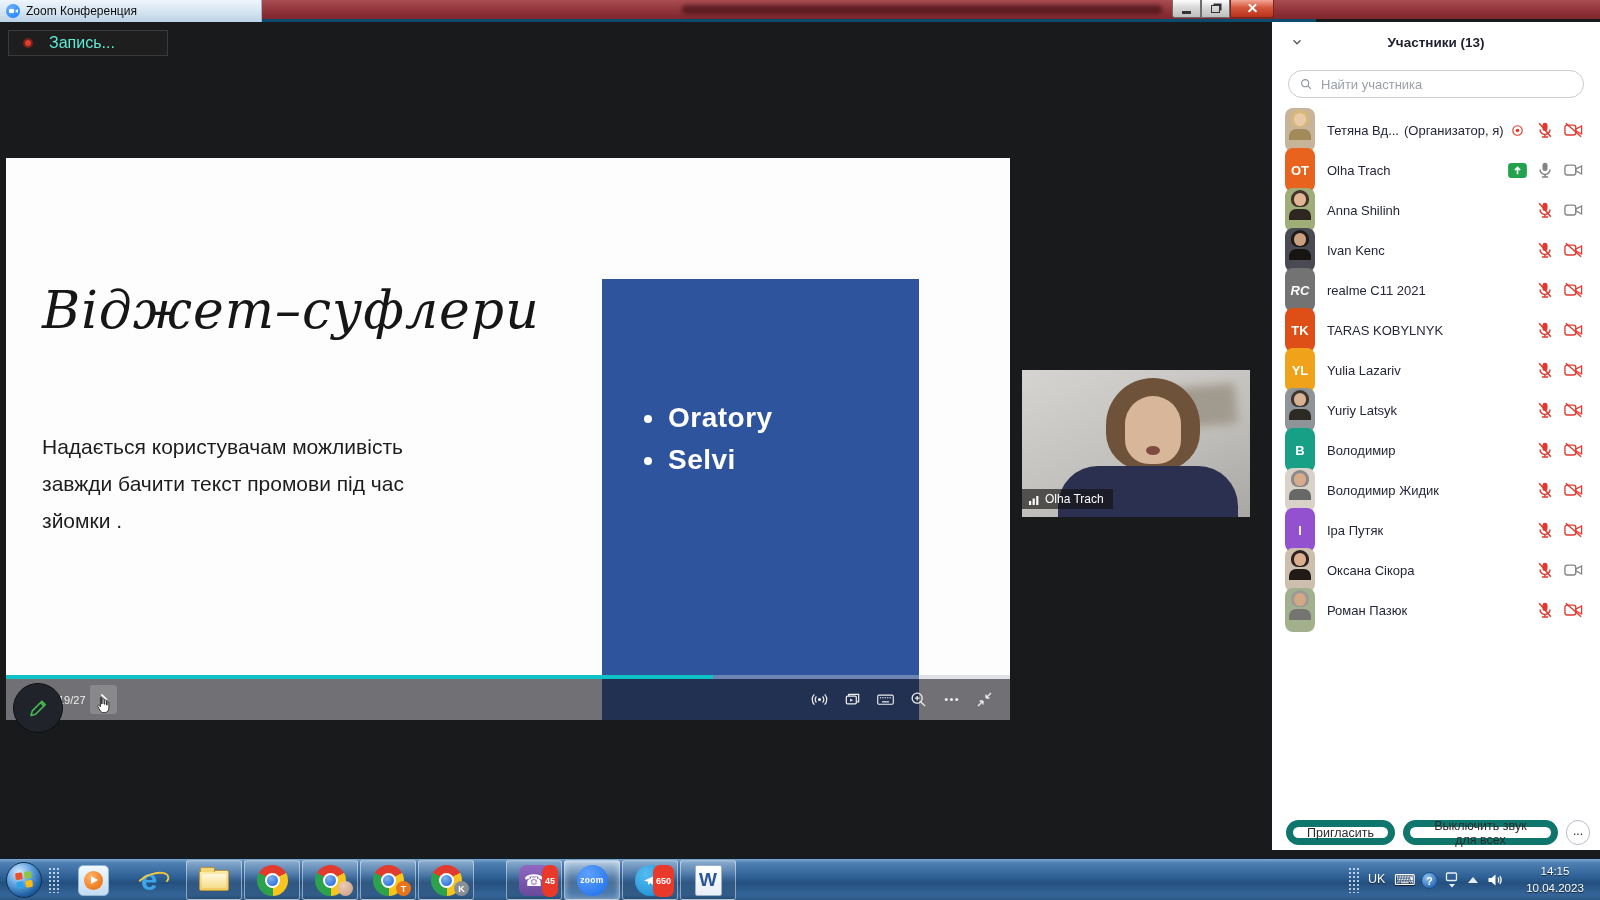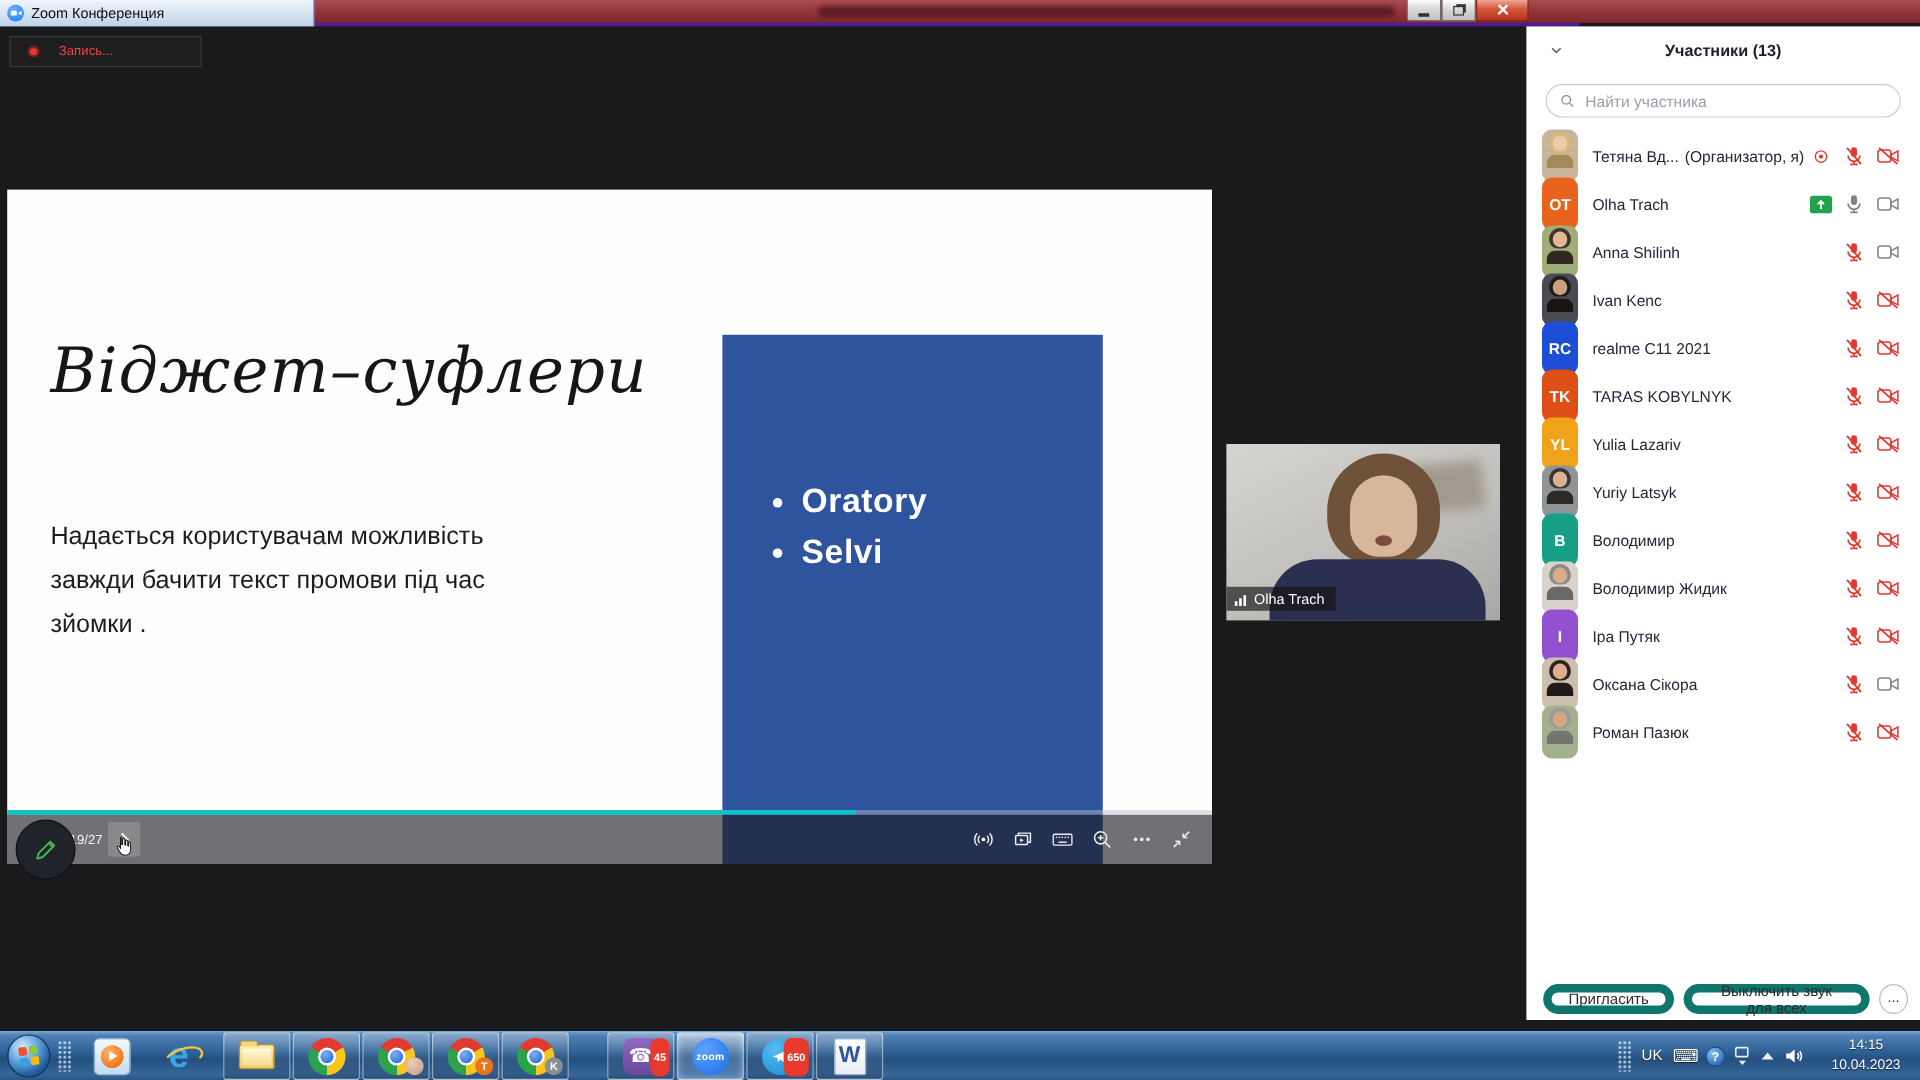--- a/index.html
+++ b/index.html
@@ -1,21 +1,21 @@
 <!DOCTYPE html>
 <html><head>
 <meta charset="utf-8">
 <style>
   html,body{margin:0;padding:0;background:#000;}
   *{box-sizing:border-box;}
   body{font-family:"Liberation Sans",sans-serif;}
   .screen{position:relative;width:1600px;height:900px;background:#191a1c;overflow:hidden;}
 
   
-  .titlebar{position:absolute;left:0;top:0;width:1316px;height:22px;background:#4c1d95;}
+  .titlebar{position:absolute;left:0;top:0;width:1316px;height:22px;background:#0c4a6e;}
   .zoom-tb{position:absolute;left:0;top:0;width:262px;height:22px;
     background:linear-gradient(180deg,#eef5fc 0%,#d5e4f1 55%,#bcd2e6 100%);
     display:flex;align-items:center;padding-left:6px;border-right:1px solid #9fb4c6;}
   .zoom-tb-icon{width:14px;height:14px;border-radius:50%;background:radial-gradient(circle at 35% 30%,#6db1ff,#2d8cff 70%);position:relative;flex:none;}
   .zoom-tb-icon::before{content:"";position:absolute;left:3px;top:5px;width:5px;height:4px;background:#fff;border-radius:1px;}
   .zoom-tb-icon::after{content:"";position:absolute;left:8.5px;top:5px;border-top:2px solid transparent;border-bottom:2px solid transparent;border-right:3px solid #fff;}
   .zoom-tb-title{margin-left:6px;font-size:12px;color:#0d0d0d;}
   .word-tb{position:absolute;left:262px;top:0;width:1338px;height:19px;
     background:linear-gradient(180deg,#aa4d53 0%,#8e3238 60%,#7d272d 100%);}
   .word-tb-smudge{position:absolute;left:420px;top:5px;width:480px;height:9px;background:rgba(45,8,12,.55);filter:blur(2px);border-radius:4px;}
@@ -27,21 +27,21 @@
   .win-btn.restore::before{content:"";width:7px;height:6px;border:1.5px solid #333;box-shadow:2px -2px 0 -0.5px #333;}
   .win-btn.close{width:44px;border-radius:0 0 3px 0;background:linear-gradient(180deg,#f2a696,#d4553c 45%,#b8321c);border-color:#7c241a;position:relative;}
   .win-btn.close::before,.win-btn.close::after{content:"";position:absolute;width:11px;height:2.4px;background:#fff;border-radius:1px;}
   .win-btn.close::before{transform:rotate(45deg);}
   .win-btn.close::after{transform:rotate(-45deg);}
 
   
   .rec-badge{position:absolute;left:8px;top:30px;width:160px;height:26px;background:#1e1e1e;border:1px solid #3a3a3a;
     display:flex;align-items:center;padding-left:14px;}
   .rec-dot{width:10px;height:10px;border-radius:50%;background:#e23b30;border:2px solid #76221c;}
-  .rec-label{margin-left:16px;color:#ef4444;font-size:11px;}
+  .rec-label{margin-left:16px;color:#5eead4;font-size:16px;}
 
   
   .slide{position:absolute;left:6px;top:158px;width:1004px;height:562px;background:#fdfdfd;}
   .slide-title{position:absolute;left:36px;top:122px;font-family:"DejaVu Serif",serif;font-style:italic;font-size:52px;color:#161616;letter-spacing:1px;}
   .slide-body{position:absolute;left:36px;top:270px;font-size:21px;line-height:37px;color:#1d1d1d;}
   .blue-box{position:absolute;left:596px;top:121px;width:317px;bottom:0;}
   .bullet-list{position:absolute;left:40px;top:118px;margin:0;padding:0;list-style:none;}
   .bullet-list li{position:relative;padding-left:26px;color:#fff;font-size:28px;line-height:42px;font-weight:600;letter-spacing:.5px;}
   .bullet-list li::before{content:"";position:absolute;left:2px;top:18px;width:8px;height:8px;border-radius:50%;background:#fff;}
   .progress-track{position:absolute;left:0;top:517px;width:100%;height:4px;background:rgba(185,190,200,.45);}
@@ -387,21 +387,21 @@
             </svg>
       <svg class="cam-ic off" viewBox="0 0 22 20">
               <rect x="1.5" y="4.5" width="12" height="11" rx="2.5" fill="none" stroke="currentColor" stroke-width="1.5"></rect>
               <path d="M13.5 9 L20 5.5 V14.5 L13.5 11 Z" fill="none" stroke="currentColor" stroke-width="1.4"></path>
               <path class="slash" d="M2.5 2.5 L19.5 17.5" stroke="currentColor" stroke-width="1.7"></path>
             </svg>
     </span>
   </div>
 
   <div class="prow">
-    <span class="avatar init" style="background: #1d4ed8;">RC</span>
+    <span class="avatar init" style="background: #737373; font-style: italic;">RC</span>
     <span class="pname">realme C11 2021</span>
 
     <span class="rgroup">
 
       <svg class="mic-ic muted" viewBox="0 0 20 20">
               <rect x="7.2" y="2" width="5.6" height="9" rx="2.8" fill="currentColor"></rect>
               <path d="M4.5 9.5 a5.5 5.5 0 0 0 11 0" fill="none" stroke="currentColor" stroke-width="1.6"></path>
               <path d="M10 15 v2.5 M6.5 17.8 h7" stroke="currentColor" stroke-width="1.6"></path>
               <path class="slash" d="M3.5 2.5 L16.5 17.5" stroke="currentColor" stroke-width="1.7"></path>
             </svg>

